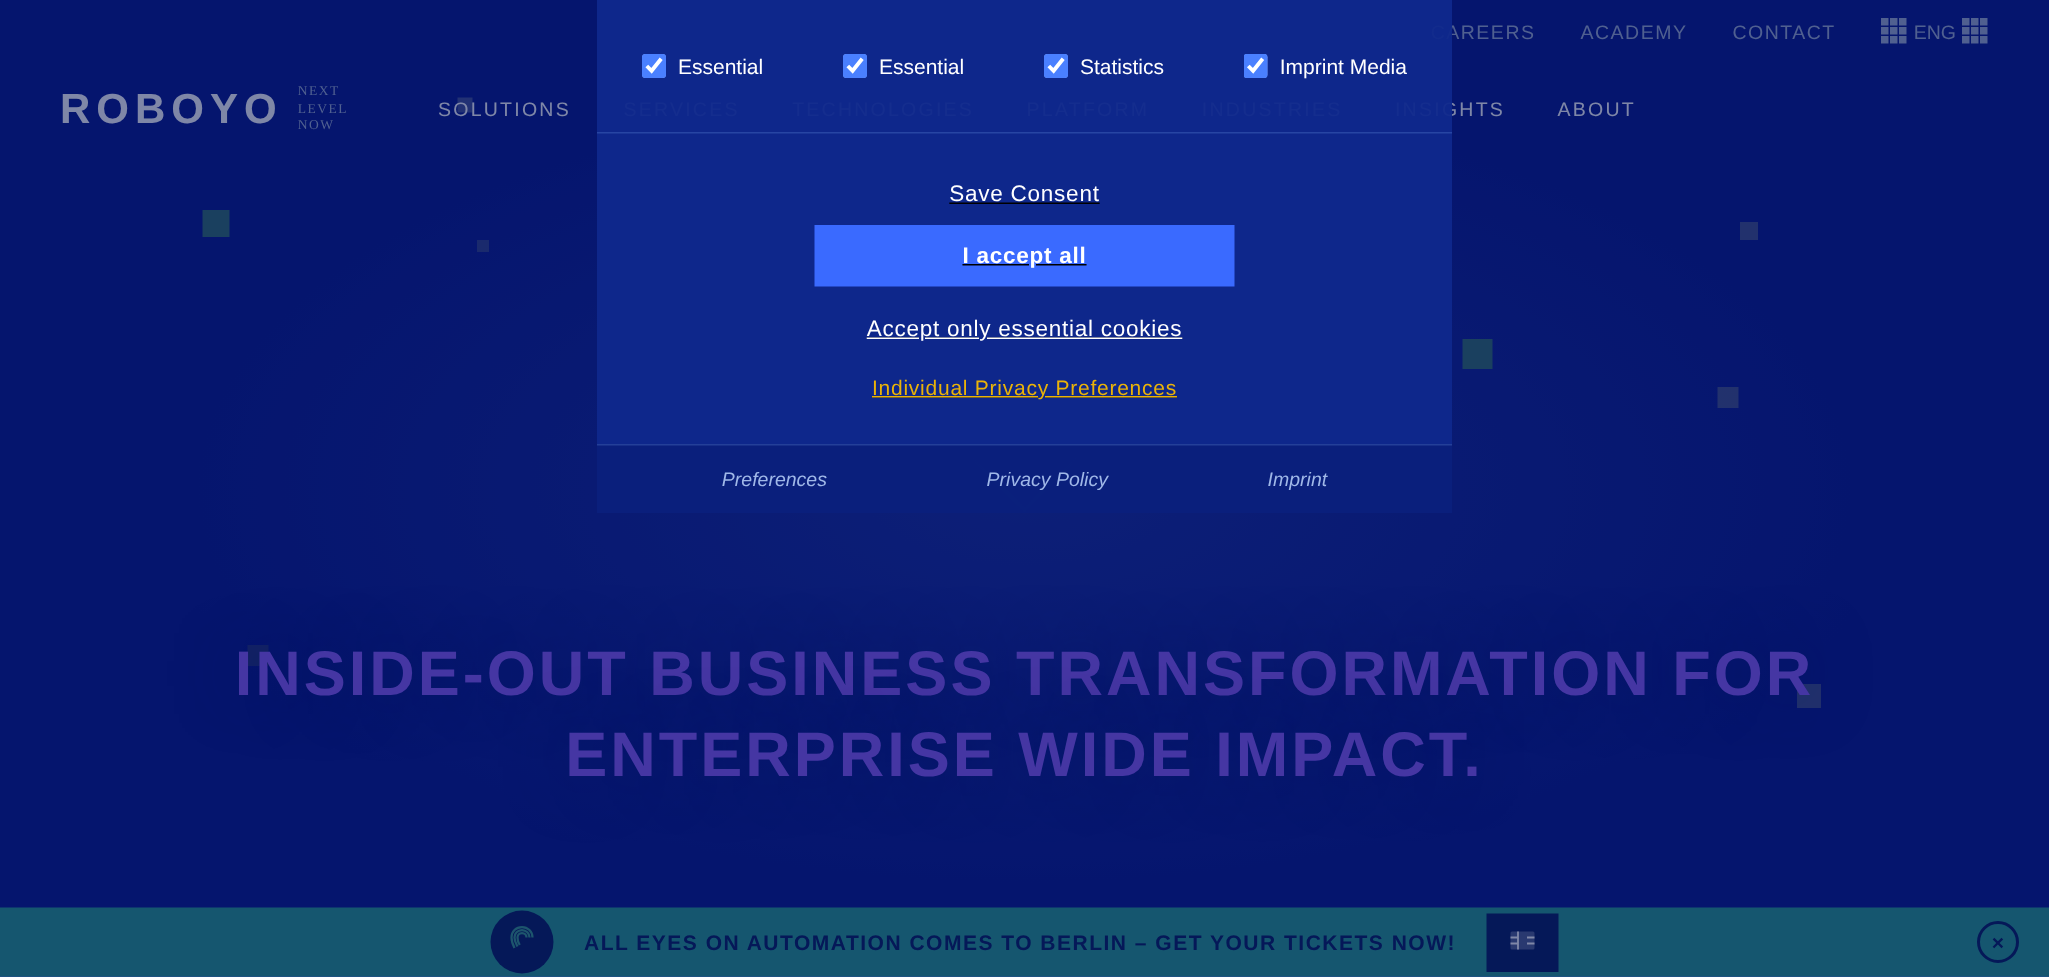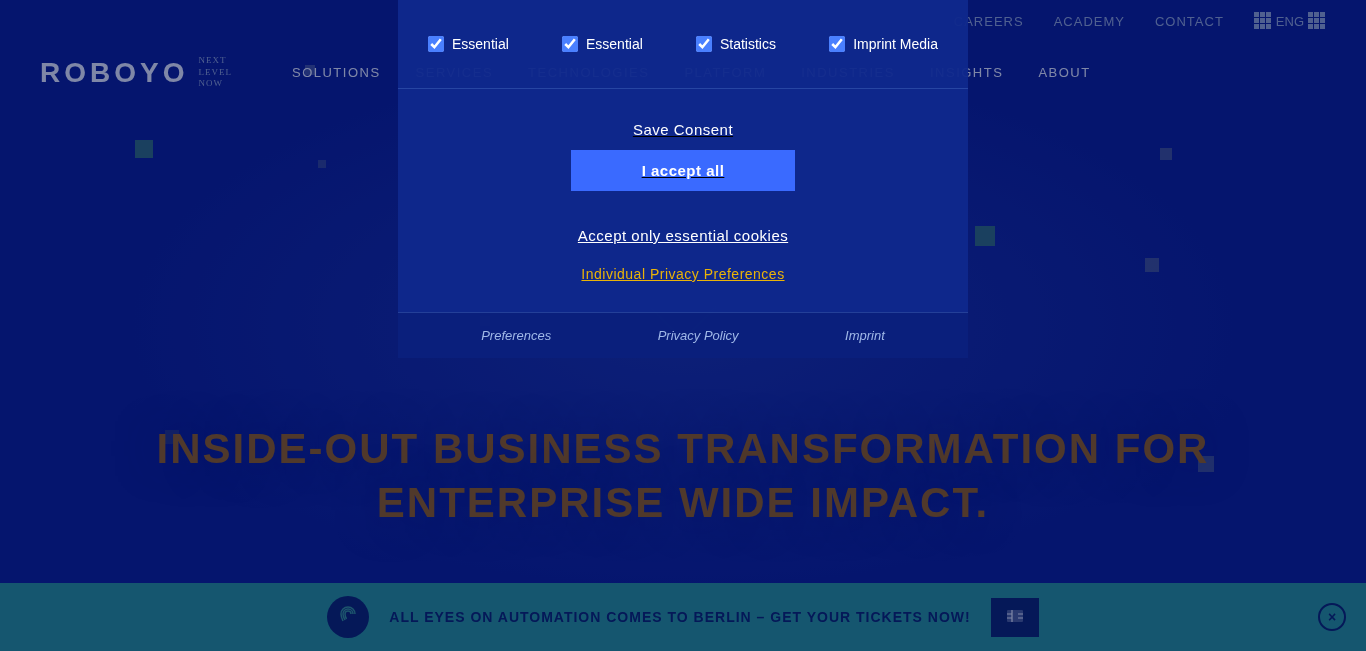--- a/index.html
+++ b/index.html
@@ -107,35 +107,35 @@
 
     
     .hero-text {
       position: absolute;
       bottom: 120px;
       width: 100%;
       text-align: center;
       z-index: 5;
     }
     .hero-text h1 {
-      color: #a16207;
+      color: #8b5cf6;
       font-size: 42px;
       font-weight: 900;
       letter-spacing: 2px;
       text-transform: uppercase;
       line-height: 1.3;
       text-shadow: 0 0 40px rgba(10, 20, 100, 0.5);
     }
 
     
     .bottom-banner {
       position: absolute;
       bottom: 0;
       width: 100%;
-      height: 68px;
+      height: 46px;
       background-color: #2a9d8f;
       display: flex;
       align-items: center;
       justify-content: center;
       gap: 20px;
       z-index: 10;
     }
     .banner-text {
       color: #0a2060;
       font-size: 14px;
@@ -233,22 +233,22 @@
 
     .accept-all-btn {
       background: #3a6aff;
       color: white;
       border: none;
       padding: 12px 63px;
       font-size: 15px;
       font-weight: 600;
       cursor: pointer;
       letter-spacing: 0.5px;
-      margin-bottom: 24px;
-      width: 224px;
+      margin-bottom: 8px;
+      width: 280px;
     }
 
     .accept-essential-btn {
       background: transparent;
       border: none;
       color: white;
       font-size: 15px;
       cursor: pointer;
       padding: 12px 40px;
       letter-spacing: 0.5px;

